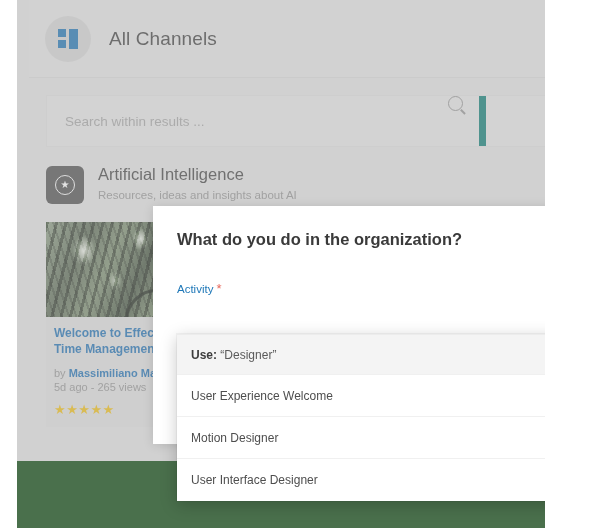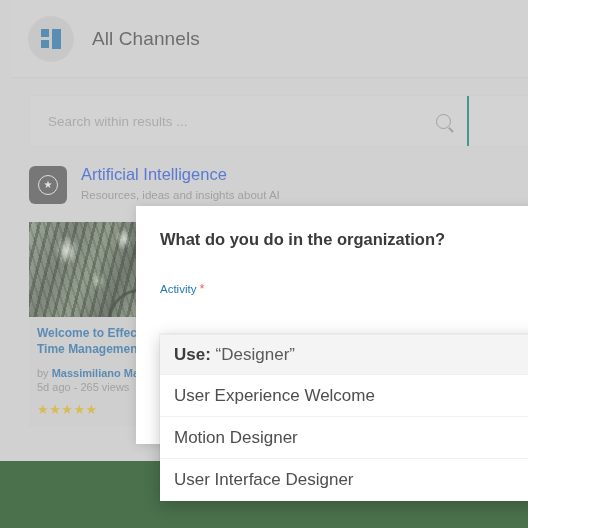--- a/index.html
+++ b/index.html
@@ -10,20 +10,21 @@
     overflow: hidden;
     font-family: "Liberation Sans", sans-serif;
   }
 
   #root {
     position: relative;
     width: 528px;
     height: 528px;
     background: #4a704c;
     overflow: hidden;
+    margin-left: 17px;
   }
 
   
   .page {
     position: absolute;
     left: 0;
     top: 0;
     width: 580px;
     height: 461px;
     background: #d3d3d3;
@@ -99,23 +100,22 @@
   }
   .filter-icon span:nth-child(1) { width: 16px; }
   .filter-icon span:nth-child(2) { width: 11px; }
   .filter-icon span:nth-child(3) { width: 6px; }
   .filters-label {
     font-size: 12px; color: #8d8d8d; letter-spacing: .7px;
   }
   .search-cell {
     flex: 1;
     display: flex;
-    align-items: center;
     padding: 0 14px 0 18px;
-    border-right: 2px solid #0f766e;
+    border-right: 7px solid #0f766e;
   }
   .search-input {
     flex: 1;
     border: none;
     outline: none;
     background: transparent;
     font-family: "Liberation Sans", sans-serif;
     font-size: 13.5px;
     color: #8f8f8f;
   }
@@ -157,21 +157,21 @@
   }
   .star-badge {
     width: 20px; height: 20px;
     border-radius: 50%;
     border: 1.6px solid #e6e6e6;
     display: flex; align-items: center; justify-content: center;
   }
   .star-badge .glyph { font-size: 10px; color: #efefef; line-height: 1; }
   .channel-name {
     font-size: 16.5px;
-    color: #1d4ed8;
+    color: #404040;
     line-height: 1.25;
   }
   .channel-desc {
     font-size: 11.5px;
     color: #8b8b8b;
     margin-top: 4px;
   }
 
   
   .card {
@@ -314,21 +314,21 @@
     background: #ffffff;
     box-shadow: 0 4px 16px rgba(0,0,0,.22), 0 0 0 1px rgba(0,0,0,.04);
     z-index: 20;
     border-top: 1px solid #ececec;
   }
   .dd-item {
     height: 42px;
     display: flex;
     align-items: center;
     padding-left: 14px;
-    font-size: 17px;
+    font-size: 12px;
     color: #4e4e4e;
     border-bottom: 1px solid #f0f0f0;
     cursor: pointer;
   }
   .dd-item:last-child { border-bottom: none; }
   .dd-item.use {
     background: #f4f4f4;
     height: 40px;
   }
   .dd-item.use b { font-weight: bold; color: #3d3d3d; }

